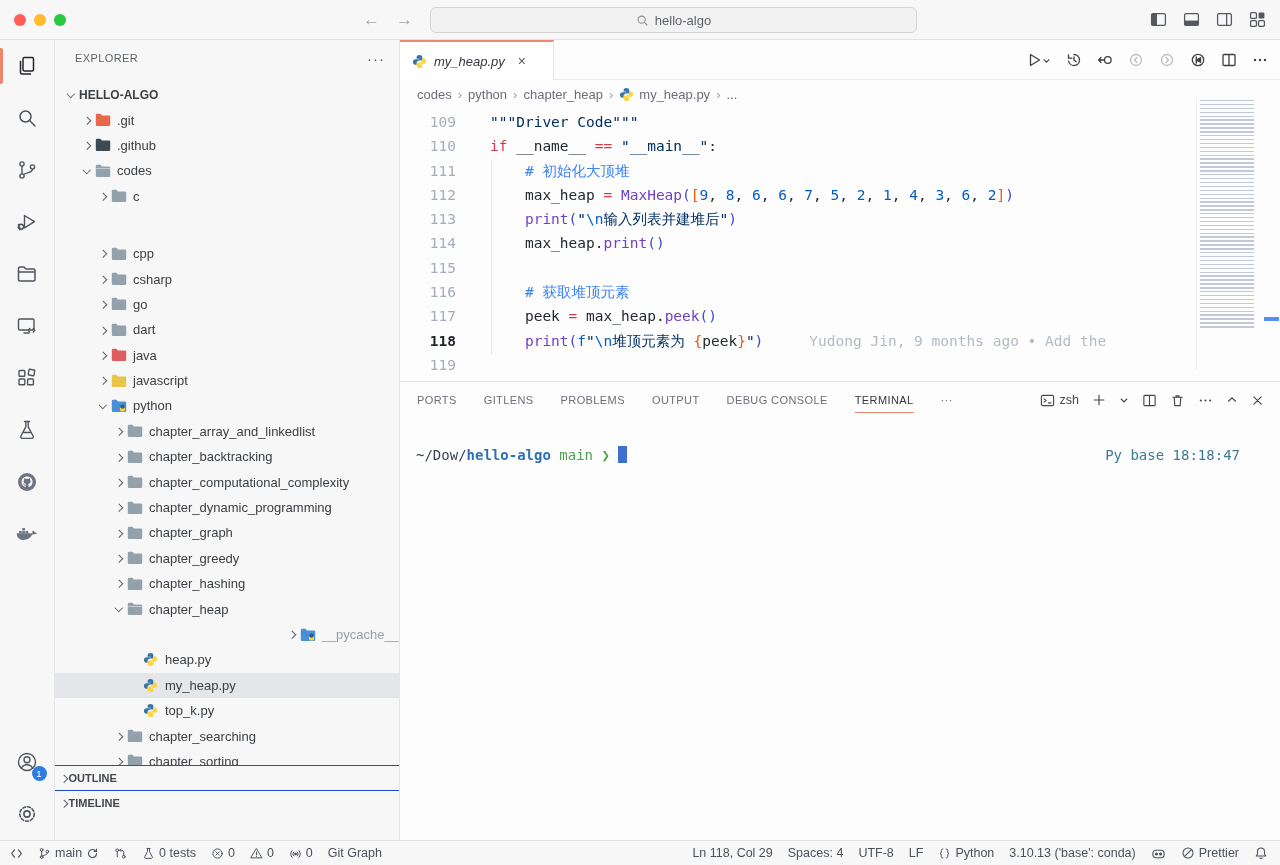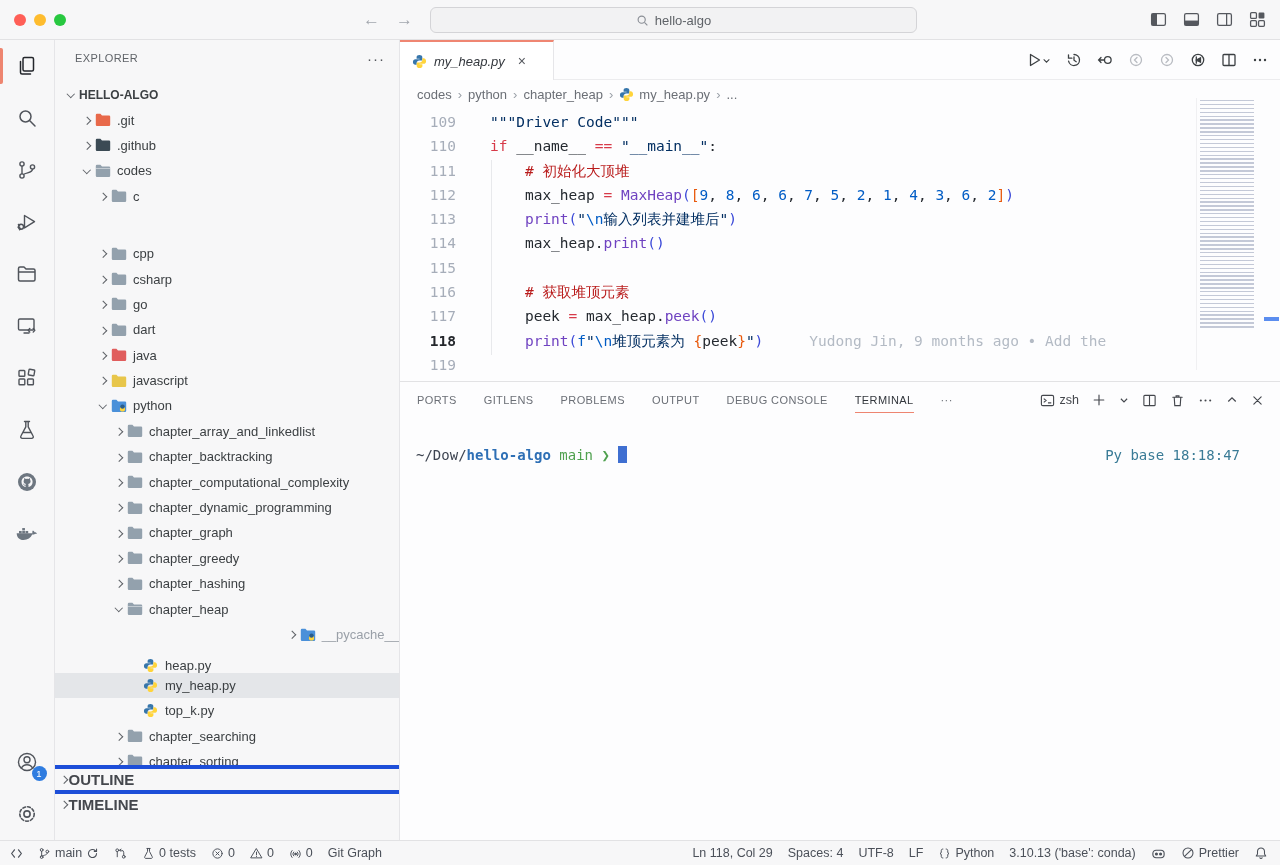--- a/index.html
+++ b/index.html
@@ -32,41 +32,41 @@
   #tree { position:absolute; top:42px; left:0; right:0; }
   .tree-row { height:25.4px; display:flex; align-items:center; font-size:13px; color:#3c4043; white-space:nowrap; cursor:default; }
   .tree-row.selected { background:#e4e6e9; }
   .tree-row.muted .lbl { color:#9aa0a8; }
   .tree-row .chev { width:16px; display:flex; justify-content:center; flex:none; }
   .chev i { width:5.5px; height:5.5px; border-right:1.4px solid #5f6368; border-bottom:1.4px solid #5f6368; display:block; transform:rotate(-45deg); margin-top:1px;}
   .chev.open i { transform:rotate(45deg); margin-top:-2px; }
   .tree-row .ticon { width:22px; display:flex; justify-content:flex-start; flex:none; }
   .tree-row.root .lbl { font-weight:700; font-size:12px; color:#3c4043; }
   #sidebar-sections { position:absolute; bottom:25px; left:0; right:0; }
-  .side-section { height:25px; border-top:4px solid #1d4ed8; display:flex; align-items:center; padding-left:6px; font-size:15px; font-weight:700; color:#44474d; gap:2px; background:#f7f7f8;}
+  .side-section { height:25px; border-top:1px solid #1d4ed8; display:flex; align-items:center; padding-left:6px; font-size:11px; font-weight:700; color:#44474d; gap:2px; background:#f7f7f8;}
 
   
   #editor { position:absolute; top:40px; left:400px; width:880px; height:800px; background:#fdfdfe; }
   #tabbar { height:40px; background:#fdfdfe; border-bottom:1px solid #ececee; display:flex; align-items:stretch; position:relative; }
   #tab-active { width:154px; background:#ffffff; border-top:2px solid #ef8672; border-right:1px solid #e6e6e9; margin-bottom:-1px; display:flex; align-items:center; gap:7px; padding-left:12px; font-size:13px; font-style:italic; color:#33373d; }
   #tab-close { margin-left:6px; color:#55585e; font-size:14px; font-style:normal; }
   #editor-actions { position:absolute; right:12px; top:0; height:40px; display:flex; align-items:center; gap:15px; color:#3c4043; }
   #editor-actions .ea { display:flex; align-items:center; }
   #editor-actions .muted { color:#b9bcc2; }
   #breadcrumbs { height:28px; display:flex; align-items:center; gap:6px; padding-left:17px; font-size:13px; color:#6b6f76; background:#fdfdfe; }
   .bc-sep { color:#9aa0a8; font-size:13px; }
   .bc-item { display:flex; align-items:center; gap:5px; }
 
   #code-area { position:absolute; top:68px; left:0; width:880px; height:273px; overflow:hidden; }
   #gutter { position:absolute; left:0; top:2px; width:56px; text-align:right; font-size:14.5px; line-height:24.3px; color:#a6adb9; }
   #gutter .cur { color:#23262b; font-weight:700; }
   #codelines { position:absolute; left:90px; top:2px; right:85px; font-size:14.5px; line-height:24.3px; white-space:pre; overflow:hidden; color:#24292f; }
   #indent-guide { position:absolute; left:90.5px; top:52px; height:195px; width:1px; background:#e8e9ec; }
   .tk-kw { color:#d73a49; } .tk-fn { color:#6f42c1; } .tk-str { color:#032f62; }
-  .tk-num { color:#005cc5; } .tk-esc { color:#005cc5; } .tk-cmt { color:#b91c1c; }
+  .tk-num { color:#005cc5; } .tk-esc { color:#005cc5; } .tk-cmt { color:#3b82f6; }
   .tk-txt { color:#24292f; } .tk-bro { color:#e8590c; } .tk-brb { color:#3b49d8; }
   .blame { color:#b3bac4; margin-left:46px; }
   #minimap { position:absolute; top:58px; right:18px; width:66px; height:272px; background-image:repeating-linear-gradient(to bottom, rgba(85,100,140,.34) 0 1.3px, transparent 1.3px 3.9px); background-size:54px 230px; background-repeat:no-repeat; background-position:3px 2px; border-left:1px solid #f0f0f2; }
   #ruler-mark { position:absolute; top:277px; right:1px; width:15px; height:3.5px; background:#5b8def; }
 
   
   #panel { position:absolute; top:341px; left:0; width:880px; height:459px; background:#fdfdfe; border-top:1px solid #e2e2e4; }
   #panel-tabs { height:36px; display:flex; align-items:center; padding-left:17px; gap:27px; position:relative; }
   .ptab { font-size:11px; letter-spacing:.4px; color:#6b6f76; height:36px; display:flex; align-items:center; position:relative; }
   .ptab.active { color:#33373d; }
@@ -454,21 +454,21 @@
         </span>
         <span class="ticon">
           <svg width="16" height="14" viewBox="0 0 16 14">
             <path d="M.8 2A1.2 1.2 0 0 1 2 .8h3.4L7 2.4h7A1.2 1.2 0 0 1 15.2 3.6v8.2A1.2 1.2 0 0 1 14 13H2A1.2 1.2 0 0 1 .8 11.8z" fill="#4a90d9"></path>
             <circle cx="11.5" cy="10" r="2.6" fill="#ffd43b"></circle>
             <circle cx="11.5" cy="7.6" r="2.2" fill="#2b5d8a"></circle>
           </svg>
         </span>
         <span class="lbl">__pycache__</span>
       </div>
-      <div class="tree-row" style="padding-left: 72px; align-items: flex-end;">
+      <div class="tree-row" style="padding-left: 72px;">
         <span class="chev none"></span>
         <span class="ticon">
           <svg width="15" height="15" viewBox="0 0 16 16">
             <path d="M7.9 1c-1.8 0-3 .8-3 2.2V5h3.2v.5H3.6C2.2 5.5 1 6.6 1 8.4c0 1.8 1.2 3 2.6 3H5V9.6c0-1.5 1.3-2.6 2.8-2.6H11V3.2C11 1.9 9.7 1 7.9 1z" fill="#3776ab"></path>
             <path d="M8.1 15c1.8 0 3-.8 3-2.2V11H7.9v-.5h4.5c1.4 0 2.6-1.1 2.6-2.9 0-1.8-1.2-3-2.6-3H11v1.8c0 1.5-1.3 2.6-2.8 2.6H5v3.8C5 14.1 6.3 15 8.1 15z" fill="#ffd43b"></path>
           </svg>
         </span>
         <span class="lbl">heap.py</span>
       </div>
       <div class="tree-row selected" style="padding-left: 72px;">

